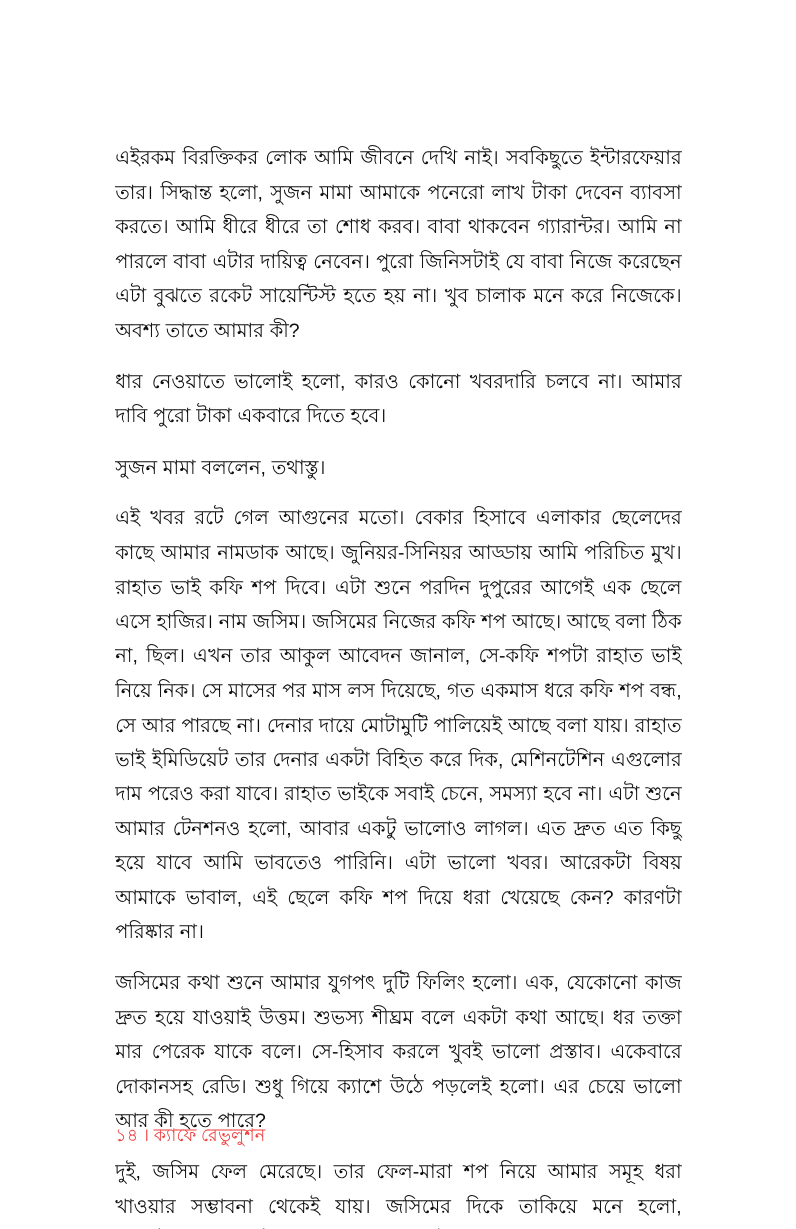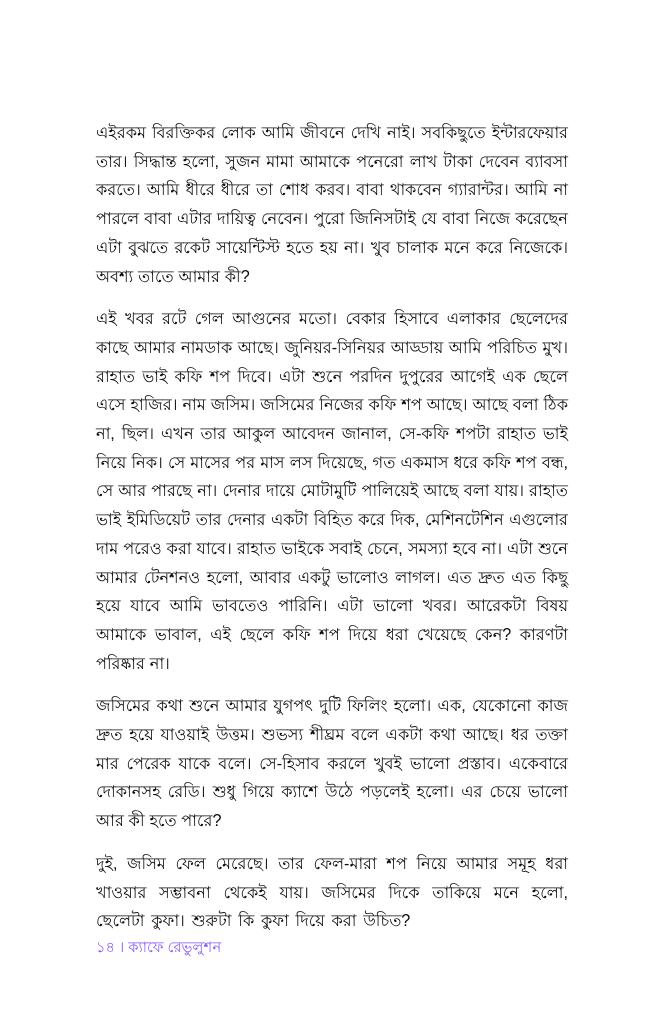--- a/index.html
+++ b/index.html
@@ -49,32 +49,34 @@
   }
 
   .footer {
     position: absolute;
     left: 96px;
     top: 936px;
     width: 472px;
     font-family: "Liberation Serif", "DejaVu Serif", serif;
     font-size: 14.6px;
     line-height: 22px;
-    color: #8b5cf6;
+    color: #ef4444;
     letter-spacing: 0.01em;
     white-space: nowrap;
   }
 </style>
 </head>
 <body>
 
 <div class="page">
 
   <div class="text-block">
     <p class="para">এইরকম বিরক্তিকর লোক আমি জীবনে দেখি নাই। সবকিছুতে ইন্টারফেয়ার তার। সিদ্ধান্ত হলো, সুজন মামা আমাকে পনেরো লাখ টাকা দেবেন ব্যাবসা করতে। আমি ধীরে ধীরে তা শোধ করব। বাবা থাকবেন গ্যারান্টর। আমি না পারলে বাবা এটার দায়িত্ব নেবেন। পুরো জিনিসটাই যে বাবা নিজে করেছেন এটা বুঝতে রকেট সায়েন্টিস্ট হতে হয় না। খুব চালাক মনে করে নিজেকে। অবশ্য তাতে আমার কী?</p>
+    <p class="para">ধার নেওয়াতে ভালোই হলো, কারও কোনো খবরদারি চলবে না। আমার দাবি পুরো টাকা একবারে দিতে হবে।</p>
+    <p class="para">সুজন মামা বললেন, তথাস্তু।</p>
     <p class="para">এই খবর রটে গেল আগুনের মতো। বেকার হিসাবে এলাকার ছেলেদের কাছে আমার নামডাক আছে। জুনিয়র-সিনিয়র আড্ডায় আমি পরিচিত মুখ। রাহাত ভাই কফি শপ দিবে। এটা শুনে পরদিন দুপুরের আগেই এক ছেলে এসে হাজির। নাম জসিম। জসিমের নিজের কফি শপ আছে। আছে বলা ঠিক না, ছিল। এখন তার আকুল আবেদন জানাল, সে-কফি শপটা রাহাত ভাই নিয়ে নিক। সে মাসের পর মাস লস দিয়েছে, গত একমাস ধরে কফি শপ বন্ধ, সে আর পারছে না। দেনার দায়ে মোটামুটি পালিয়েই আছে বলা যায়। রাহাত ভাই ইমিডিয়েট তার দেনার একটা বিহিত করে দিক, মেশিনটেশিন এগুলোর দাম পরেও করা যাবে। রাহাত ভাইকে সবাই চেনে, সমস্যা হবে না। এটা শুনে আমার টেনশনও হলো, আবার একটু ভালোও লাগল। এত দ্রুত এত কিছু হয়ে যাবে আমি ভাবতেও পারিনি। এটা ভালো খবর। আরেকটা বিষয় আমাকে ভাবাল, এই ছেলে কফি শপ দিয়ে ধরা খেয়েছে কেন? কারণটা পরিষ্কার না।</p>
     <p class="para">জসিমের কথা শুনে আমার যুগপৎ দুটি ফিলিং হলো। এক, যেকোনো কাজ দ্রুত হয়ে যাওয়াই উত্তম। শুভস্য শীঘ্রম বলে একটা কথা আছে। ধর তক্তা মার পেরেক যাকে বলে। সে-হিসাব করলে খুবই ভালো প্রস্তাব। একেবারে দোকানসহ রেডি। শুধু গিয়ে ক্যাশে উঠে পড়লেই হলো। এর চেয়ে ভালো আর কী হতে পারে?</p>
     <p class="para loose">দুই, জসিম ফেল মেরেছে। তার ফেল-মারা শপ নিয়ে আমার সমূহ ধরা খাওয়ার সম্ভাবনা থেকেই যায়। জসিমের দিকে তাকিয়ে মনে হলো, ছেলেটা কুফা। শুরুটা কি কুফা দিয়ে করা উচিত?</p>
 
   </div>
 
   <div class="footer">
     <span>১৪ । ক্যাফে রেভুলুশন</span>
   </div>
 

